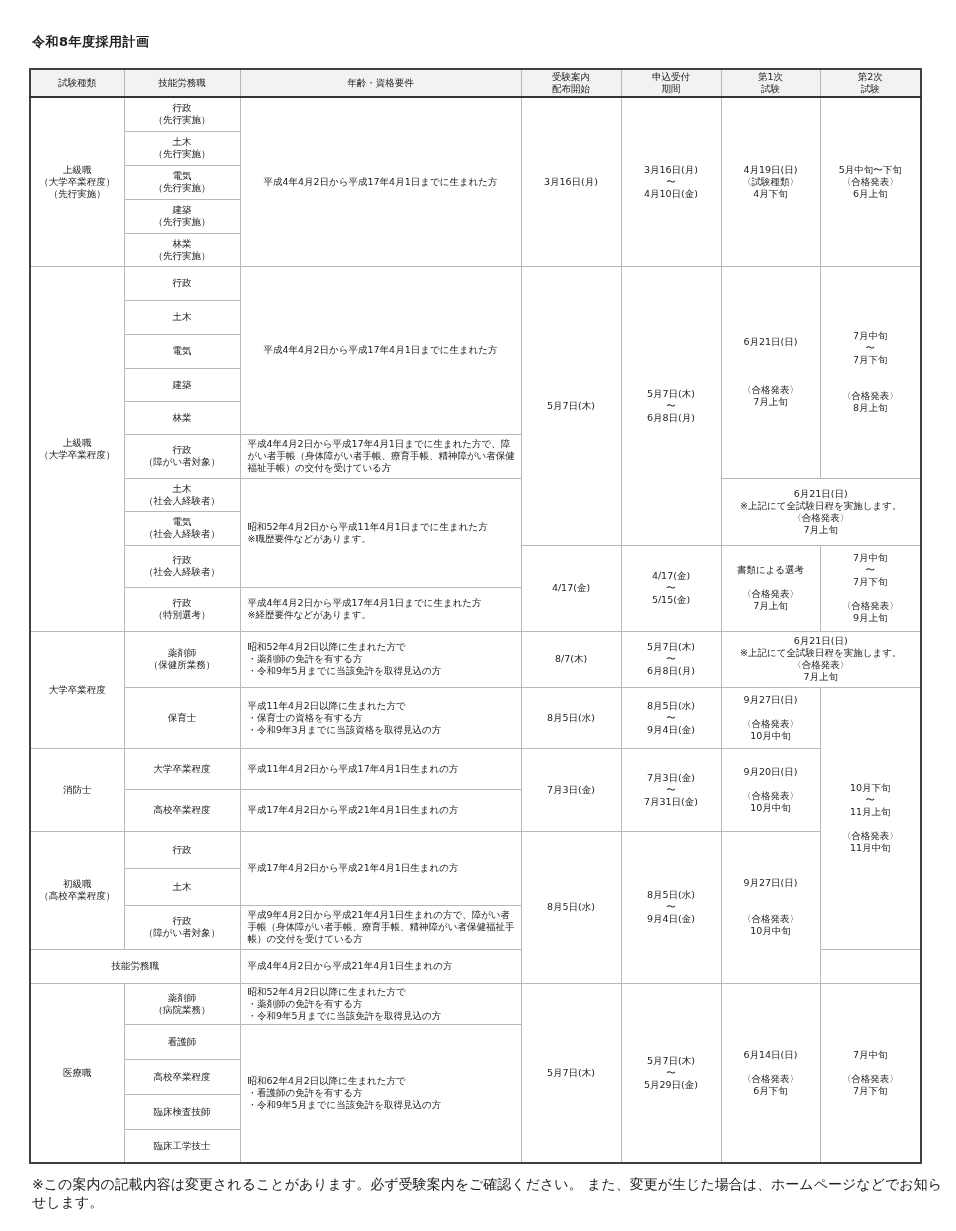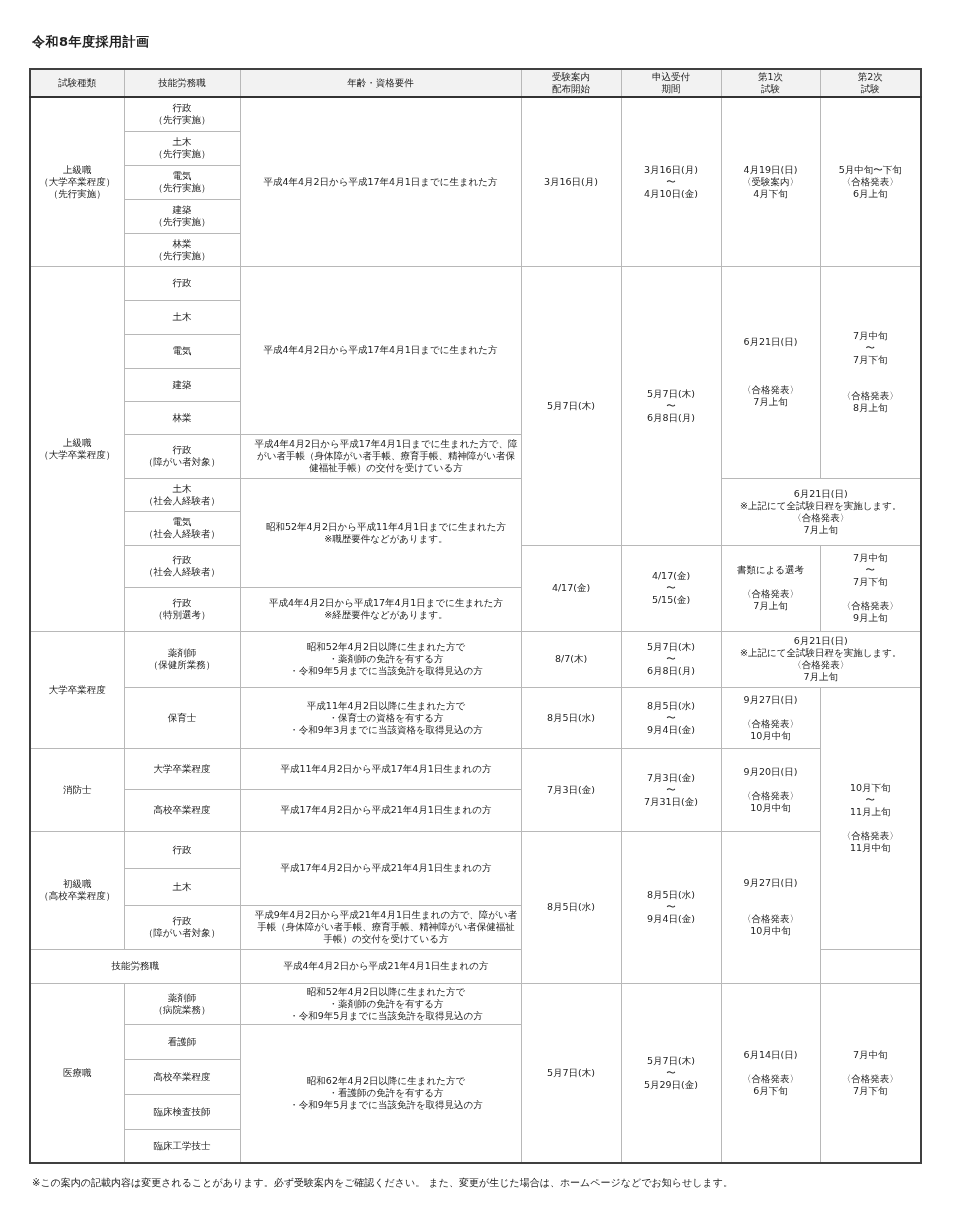--- a/index.html
+++ b/index.html
@@ -1,22 +1,22 @@
 <!DOCTYPE html>
 <html><head>
 <meta charset="utf-8">
 <style>
   html, body { margin:0; padding:0; background:#ffffff; }
   body { width:956px; height:1231px; position:relative; font-family:"DejaVu Sans", sans-serif; color:#222; }
   .title { position:absolute; left:32px; top:33px; font-size:13px; font-weight:bold; letter-spacing:0.5px; }
   table.plan { position:absolute; left:29px; top:68px; width:891px; border-collapse:collapse; border:2px solid #404040; table-layout:fixed; }
   table.plan td, table.plan th { border:1px solid #b8b8b8; font-size:9.5px; line-height:12px; text-align:center; vertical-align:middle; padding:0 2px; white-space:pre-line; font-weight:normal; }
   table.plan th { background:#f2f2f2; border-bottom:2px solid #333; height:26px; }
-  table.plan td.left { text-align:center; padding-left:13px; }
-  .foot { position:absolute; left:32px; top:1176px; font-size:10px; }
+  table.plan td.left { text-align:left; padding-left:7px; }
+  .foot { position:absolute; left:32px; top:1176px; font-size:14px; }
 </style>
 </head>
 <body>
 
 <div class="title">令和8年度採用計画</div>
 
 <table class="plan">
   <colgroup>
     <col style="width:94px">
       <col style="width:116px">
@@ -48,21 +48,21 @@
 （大学卒業程度）
 （先行実施）</td>
       <td>行政
 （先行実施）</td>
       <td rowspan="5">平成4年4月2日から平成17年4月1日までに生まれた方</td>
       <td rowspan="5">3月16日(月)</td>
       <td rowspan="5">3月16日(月)
 〜
 4月10日(金)</td>
       <td rowspan="5">4月19日(日)
-〈受験案内〉
+〈試験種類〉
 4月下旬</td>
       <td rowspan="5">5月中旬〜下旬
 〈合格発表〉
 6月上旬</td>
     </tr>
     <tr style="height:34px">
         <td>土木
 （先行実施）</td>
       </tr>
     <tr style="height:34px">

